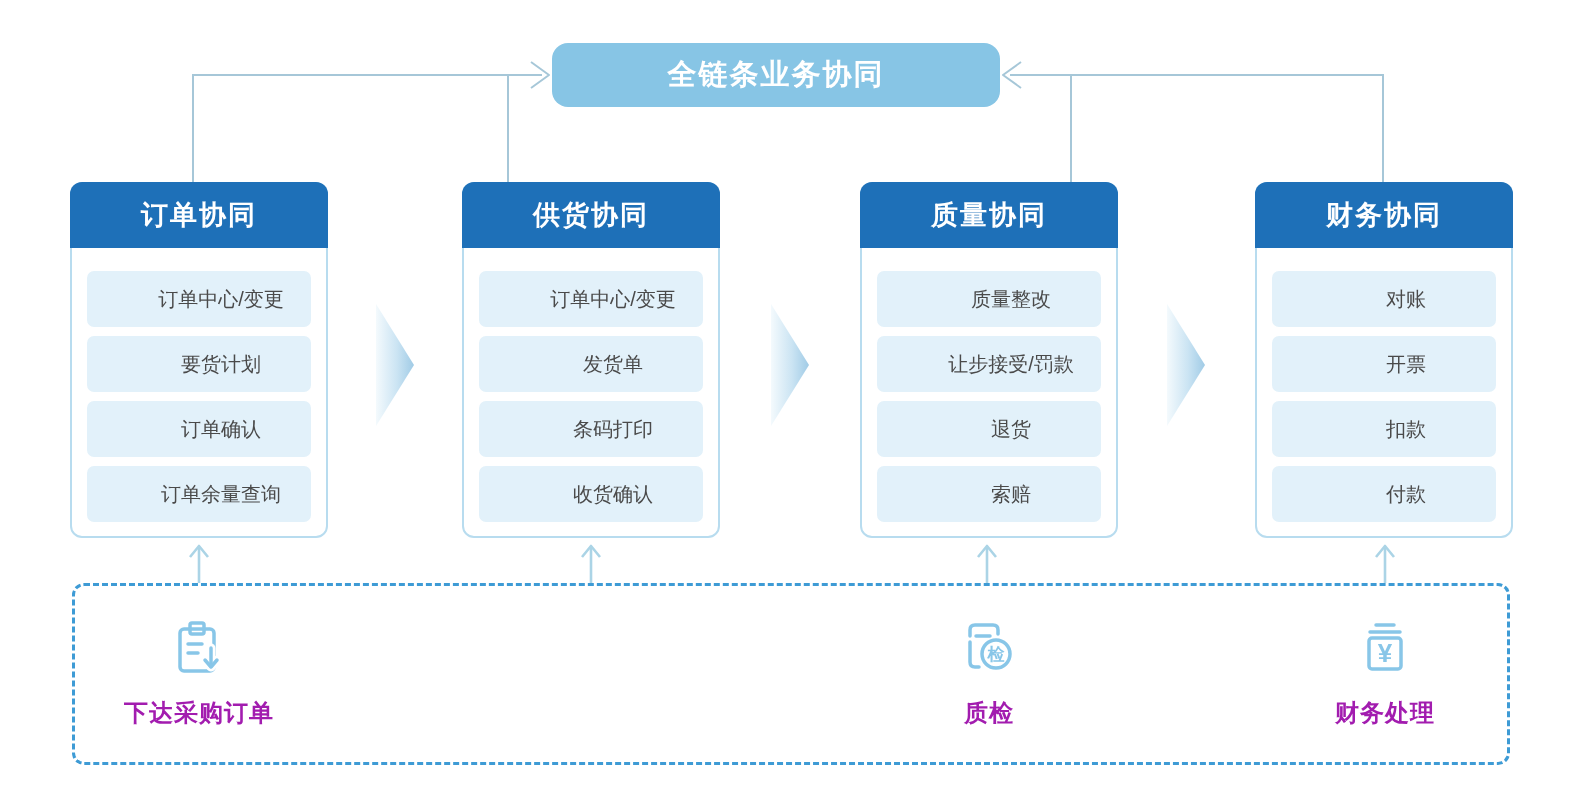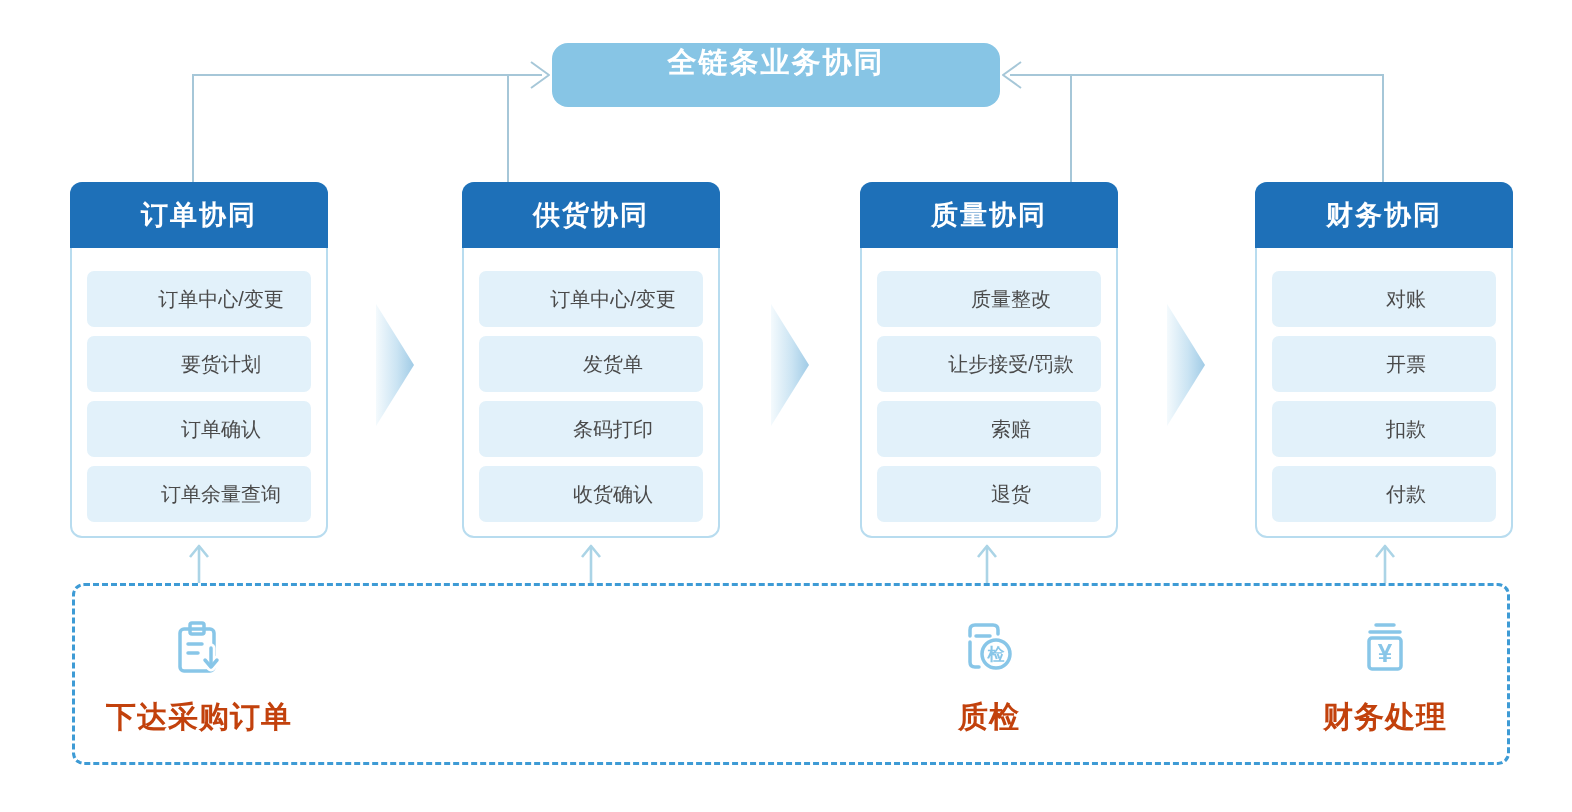--- a/index.html
+++ b/index.html
@@ -9,21 +9,21 @@
   }
   
   .wires{position:absolute;left:0;top:0;width:1572px;height:812px;z-index:0;}
   .wire{fill:none;stroke:var(--connector,#A6C7D8);stroke-width:2;}
   .wire-head{fill:none;stroke:var(--connector,#A6C7D8);stroke-width:2;stroke-linejoin:round;}
   .uparrow{fill:none;stroke:var(--up-arrow,#ABD4E6);stroke-width:2.6;stroke-linejoin:round;}
   
   .top-box{
     position:absolute;left:552px;top:43px;width:448px;height:64px;z-index:1;
     background:var(--top-box-blue,#87C5E5);border-radius:16px;
-    display:flex;justify-content:center;
+    display:flex;align-items:center;justify-content:center;
     color:#fff;font-size:29px;font-weight:bold;letter-spacing:2px;
   }
   
   .card{
     position:absolute;top:182px;width:258px;height:356px;z-index:1;
     background:#fff;border:2px solid var(--card-border,#B8DCEF);
     border-radius:12px;box-sizing:border-box;
   }
   .card-header{
     margin:-2px -2px 2px -2px;height:66px;border-radius:12px 12px 0 0;
@@ -46,21 +46,21 @@
   }
   
   .bottom-zone{
     position:absolute;left:72px;top:583px;width:1438px;height:182px;z-index:1;
     border:3px dashed var(--dashed-border,#3E9BD5);border-radius:12px;box-sizing:border-box;
   }
   .bottom-item{
     position:absolute;top:616px;width:300px;z-index:2;
     display:flex;flex-direction:column;align-items:center;
   }
-  .bottom-item .label{margin-top:17px;font-size:30px;font-weight:bold;color:#c2410c;letter-spacing:1px;}
+  .bottom-item .label{margin-top:17px;font-size:24px;font-weight:bold;color:#a21caf;letter-spacing:1px;}
   .icn{stroke:var(--icon-blue,#88C6E8);stroke-width:3.5;fill:none;stroke-linecap:round;stroke-linejoin:round;}
   .icn-halo{stroke:#fff;stroke-width:9;fill:none;stroke-linecap:round;stroke-linejoin:round;}
   .icn-text{fill:var(--icon-blue,#88C6E8);font-weight:bold;font-family:"Liberation Sans",sans-serif;}
 </style>
 </head>
 <body>
 
 <div class="canvas">
 
   <svg class="wires" viewBox="0 0 1572 812">
@@ -112,22 +112,22 @@
       <div class="card-item">收货确认</div>
     </div>
   </div>
   <div class="chevron" style="left:771px"></div>
 
   <div class="card" style="left:860px">
     <div class="card-header">质量协同</div>
     <div class="card-body">
       <div class="card-item">质量整改</div>
       <div class="card-item">让步接受/罚款</div>
+      <div class="card-item">退货</div>
       <div class="card-item">索赔</div>
-      <div class="card-item">退货</div>
     </div>
   </div>
   <div class="chevron" style="left:1167px"></div>
 
   <div class="card" style="left:1255px">
     <div class="card-header">财务协同</div>
     <div class="card-body">
       <div class="card-item">对账</div>
       <div class="card-item">开票</div>
       <div class="card-item">扣款</div>

